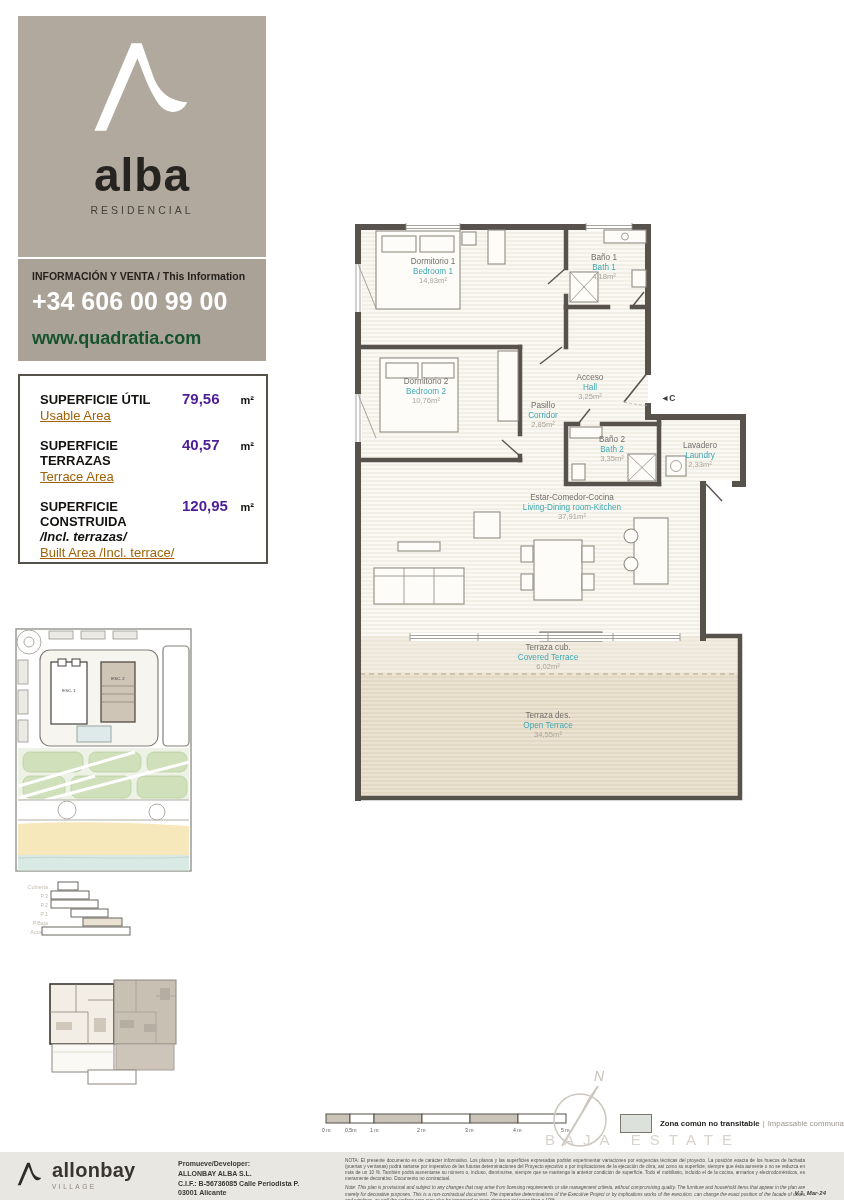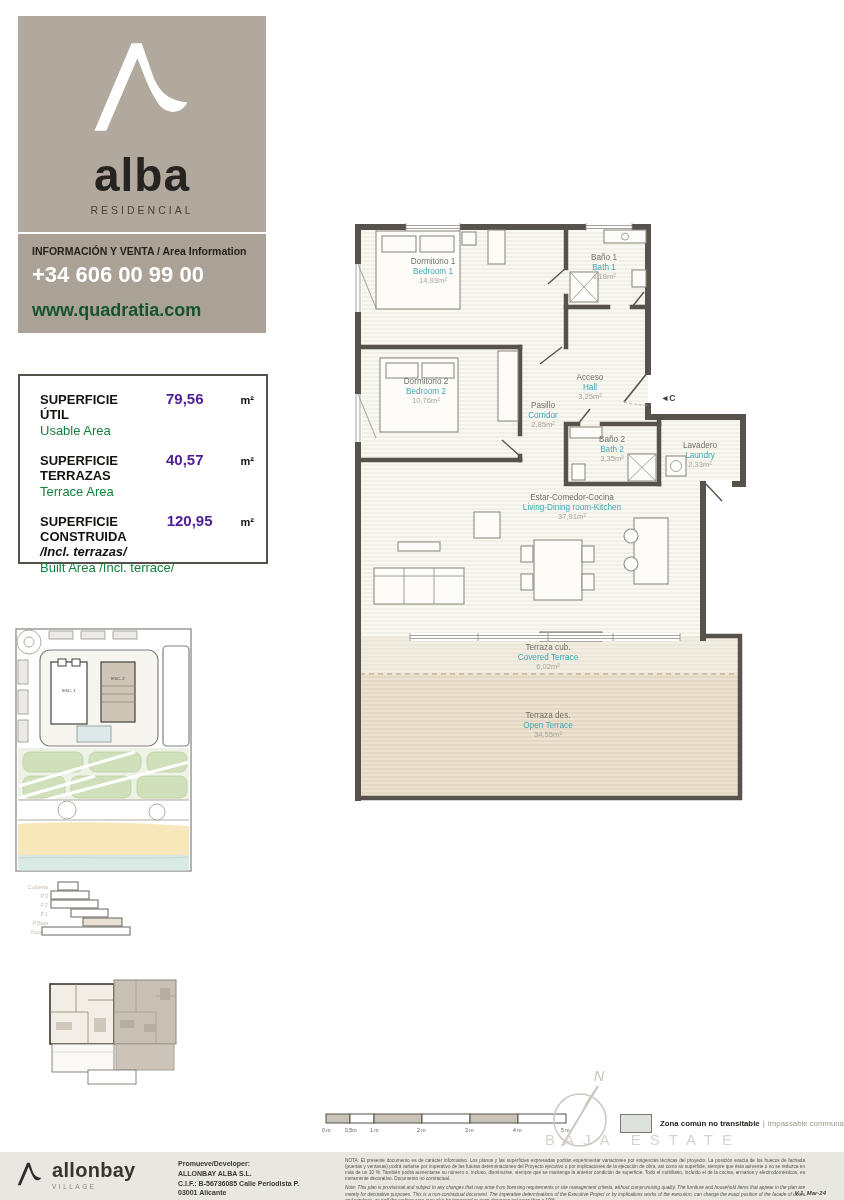--- a/index.html
+++ b/index.html
@@ -1,47 +1,47 @@
 <!DOCTYPE html>
 <html><head>
 <meta charset="utf-8">
 <style>
   html,body{margin:0;padding:0;background:#fff;}
   .page{position:relative;width:844px;height:1200px;background:#ffffff;overflow:hidden;
         font-family:"Liberation Sans",sans-serif;}
 
   
   .brand{position:absolute;left:18px;top:16px;width:248px;}
-  .brand-top{position:relative;height:216px;background:#b2a99e;}
+  .brand-top{position:relative;height:241px;background:#b2a99e;}
   .brand-mark{position:absolute;left:50%;top:12px;transform:translateX(-46%);}
   .brand-word{position:absolute;top:132px;width:100%;text-align:center;
               font-size:46px;font-weight:bold;letter-spacing:1px;color:#262420;}
   .brand-sub{position:absolute;top:188px;width:100%;text-align:center;
              font-size:10.5px;letter-spacing:3px;color:#45413b;}
   .brand-bottom{margin-top:2px;background:#aba297;padding:11px 14px 12px 14px;}
   .brand-info{font-size:10.5px;font-weight:bold;color:#25221e;}
-  .brand-phone{font-size:22px;font-weight:bold;color:#ffffff;margin-top:5px;}
+  .brand-phone{font-size:25px;font-weight:bold;color:#ffffff;margin-top:5px;}
   .brand-web{font-size:18px;font-weight:bold;color:#14532d;margin-top:12px;}
 
   
   .head{position:absolute;left:18px;top:332px;width:330px;}
   .head-es{font-size:19px;font-weight:bold;color:#1d1b18;letter-spacing:.2px;}
   .head-en{font-size:15.5px;color:#c6c2bb;margin-top:2px;}
 
   
   .areas{position:absolute;left:18px;top:374px;width:250px;border:2px solid #55514b;
          background:#fff;padding:14px 12px 6px 20px;box-sizing:border-box;height:190px;}
   .area-row{margin-bottom:13px;}
-  .area-line{display:flex;align-items:baseline;gap:16px;}
+  .area-line{display:flex;align-items:baseline;}
   .area-es{flex:1;font-size:13px;font-weight:bold;color:#14120f;}
   .area-val{width:50px;text-align:left;font-size:15px;font-weight:bold;color:#4c1d95;margin-left:24px;}
   .area-unit{width:22px;text-align:right;font-size:11px;font-weight:bold;color:#14120f;}
   .area-es2{font-size:13px;font-weight:bold;color:#14120f;font-style:italic;}
   .area-es2:empty{display:none;}
-  .area-en{font-size:13px;color:#15803d;margin-top:1px;}
+  .area-en{font-size:13px;color:#a16207;margin-top:1px;text-decoration:underline;}
 
   
   .plan{position:absolute;left:348px;top:212px;}
   .sitemap{position:absolute;left:15px;top:628px;}
   .levels{position:absolute;left:18px;top:880px;}
   .keyplan{position:absolute;left:36px;top:972px;}
   .scalebar{position:absolute;left:320px;top:1108px;}
   .compass{position:absolute;left:538px;top:1066px;}
 
   .legend{position:absolute;left:620px;top:1114px;display:flex;align-items:center;}
@@ -88,21 +88,21 @@
 
   <div class="brand">
     <div class="brand-top">
       <svg class="brand-mark" width="118" height="118" viewBox="0 0 140 120">
         <path d="M8,112 L52,8 L64,8 L78,48 C86,68 98,76 118,78 C112,92 94,94 84,80 C78,71 72,60 66,44 L59,26 L22,112 Z" fill="#ffffff"></path>
       </svg>
       <div class="brand-word">alba</div>
       <div class="brand-sub">RESIDENCIAL</div>
     </div>
     <div class="brand-bottom">
-      <div class="brand-info">INFORMACIÓN Y VENTA / Area Information</div>
+      <div class="brand-info">INFORMACIÓN Y VENTA / This Information</div>
       <div class="brand-phone">+34 606 00 99 00</div>
       <div class="brand-web">www.quadratia.com</div>
     </div>
   </div>
 
 
   <div class="areas">
     <div class="area-row">
       <div class="area-line">
         <span class="area-es">SUPERFICIE ÚTIL</span>

